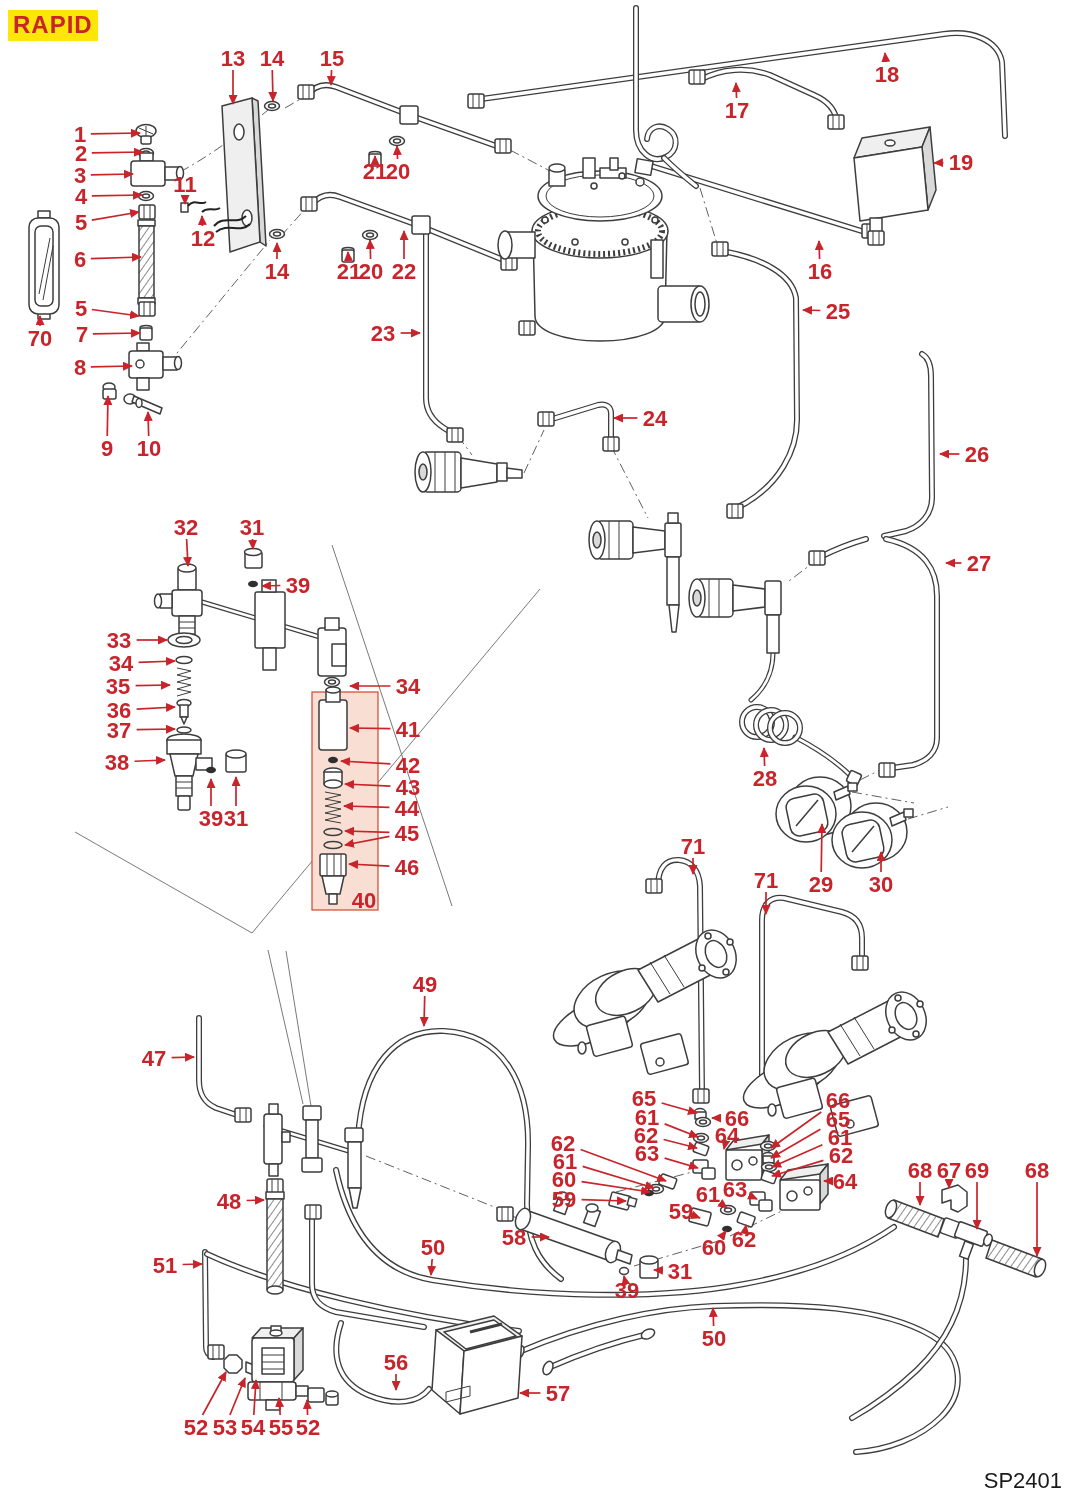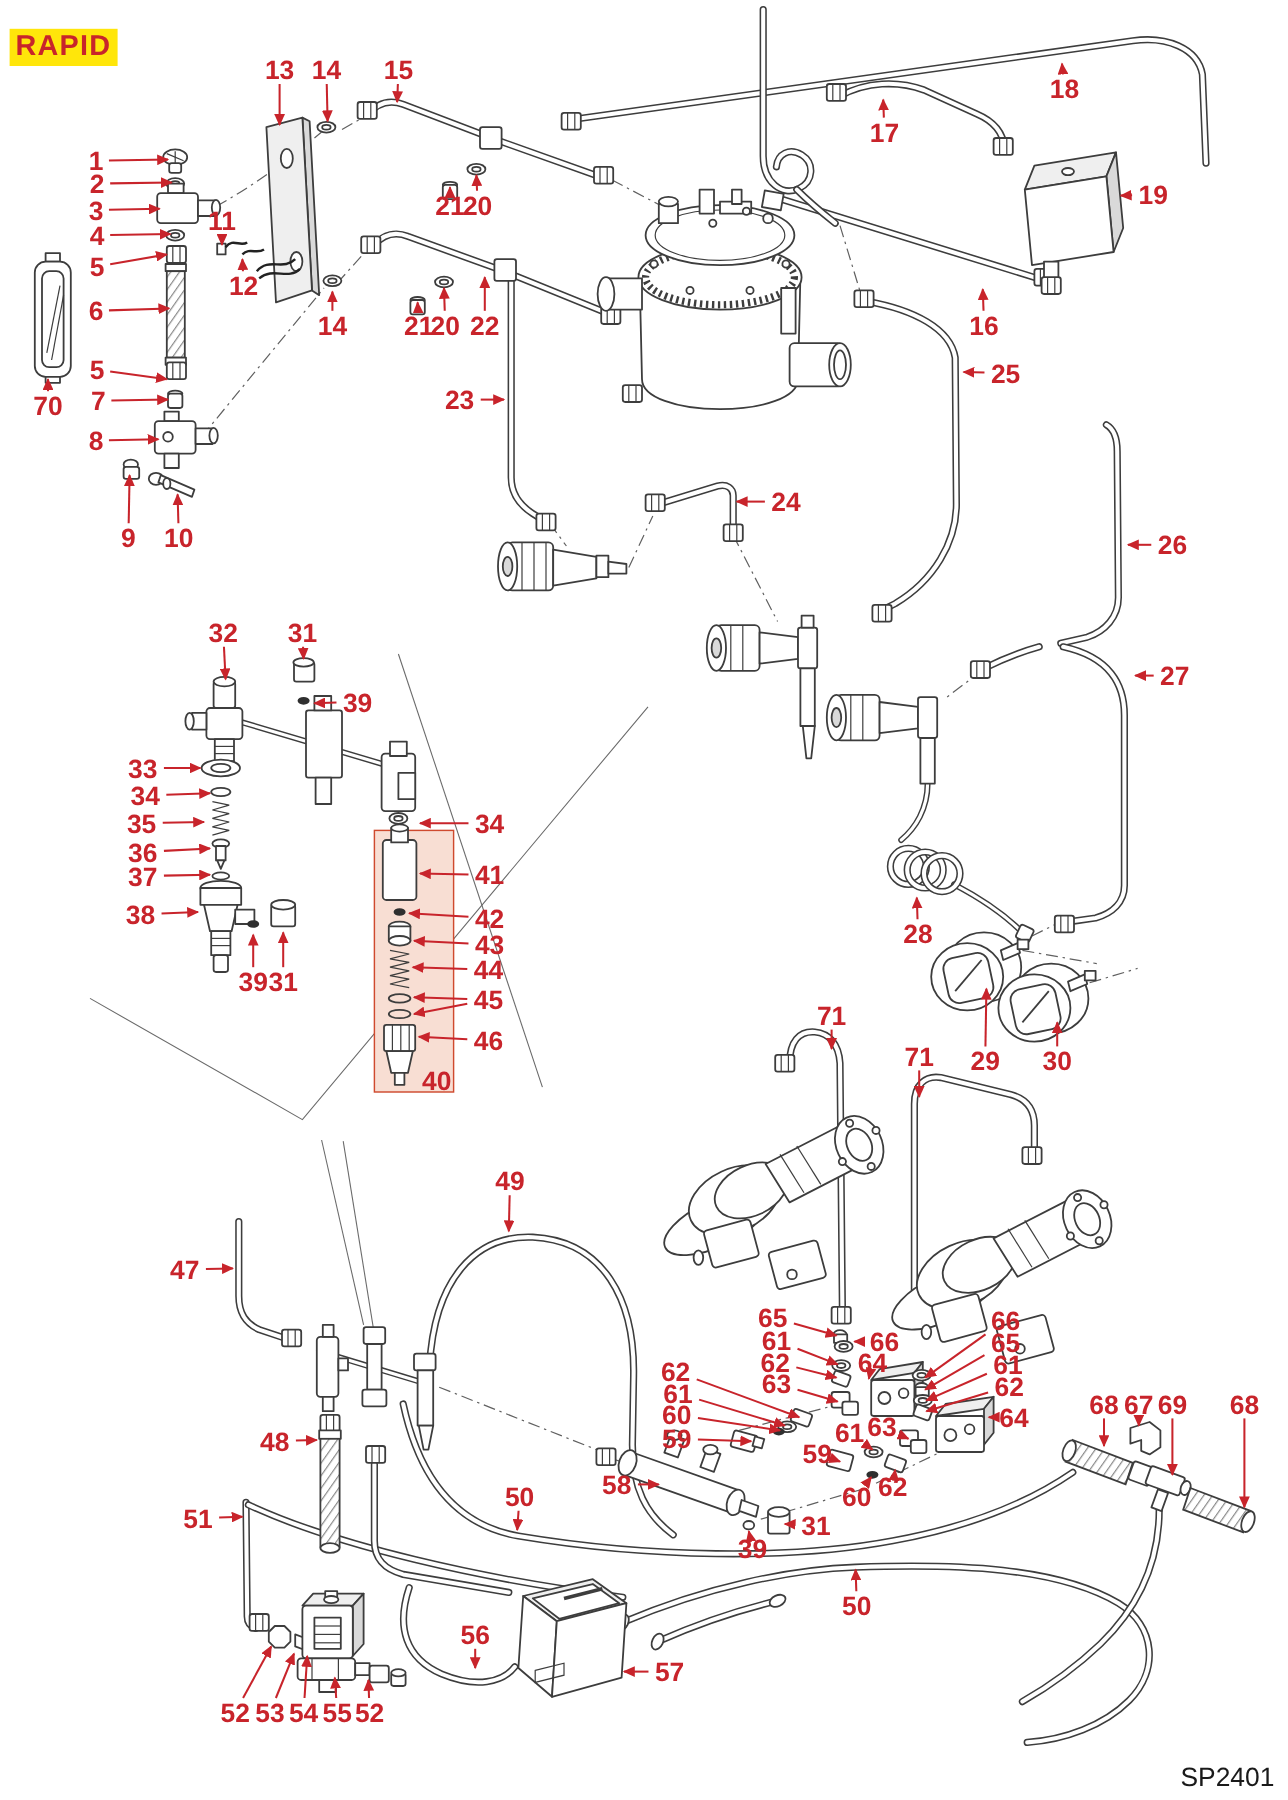--- a/index.html
+++ b/index.html
@@ -16,21 +16,21 @@
   .dk{fill:#2f2f2f;stroke:none;}
   .tube-o{fill:none;stroke:#3d3d3d;stroke-width:6;stroke-linecap:round;stroke-linejoin:round;}
   .tube-i{fill:none;stroke:#fff;stroke-width:3.4;stroke-linecap:round;stroke-linejoin:round;}
   .tube2-o{fill:none;stroke:#3d3d3d;stroke-width:5;stroke-linecap:round;stroke-linejoin:round;}
   .tube2-i{fill:none;stroke:#fff;stroke-width:2.6;stroke-linecap:round;stroke-linejoin:round;}
   .dd{fill:none;stroke:#606060;stroke-width:1;stroke-dasharray:10 4 2 4;}
   .thin{fill:none;stroke:#6a6a6a;stroke-width:0.9;}
   .teeth{fill:none;stroke:#3d3d3d;stroke-width:6;stroke-dasharray:2 3;}
   .callout{font:bold 22px "Liberation Sans",sans-serif;fill:var(--red);}
   .callout-line{stroke:var(--red);stroke-width:1.7;fill:none;}
-  .brand{position:absolute;left:8px;top:24px;background:var(--brand-bg);
+  .brand{position:absolute;left:8px;top:10px;background:var(--brand-bg);
          padding:1px 5px 2px 5px;font:bold 24px "Liberation Sans",sans-serif;
          color:var(--red);letter-spacing:1px;}
   .code{font:22px "Liberation Sans",sans-serif;fill:#1a1a1a;}
 </style>
 </head>
 <body>
 
 <div class="stage">
 
 <svg id="diagram" width="1073" height="1500" viewBox="0 0 1073 1500">

